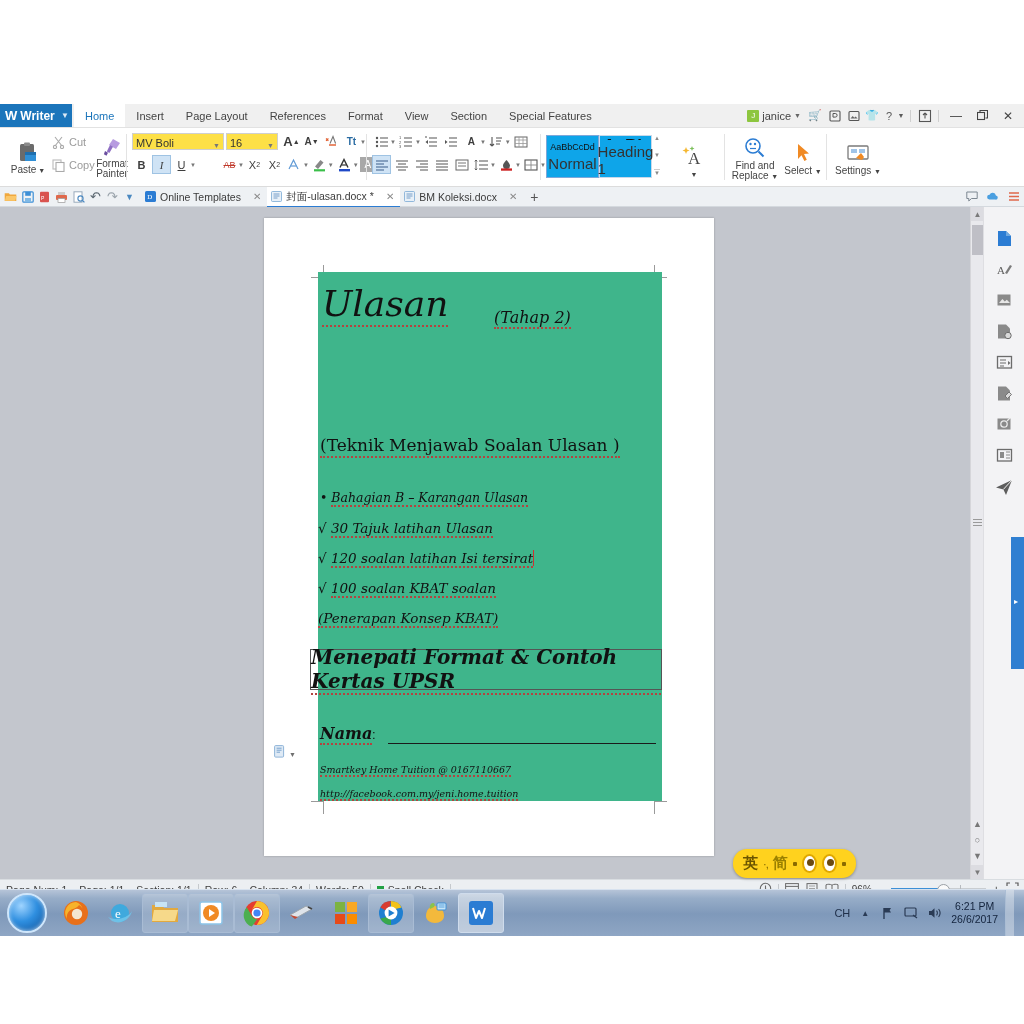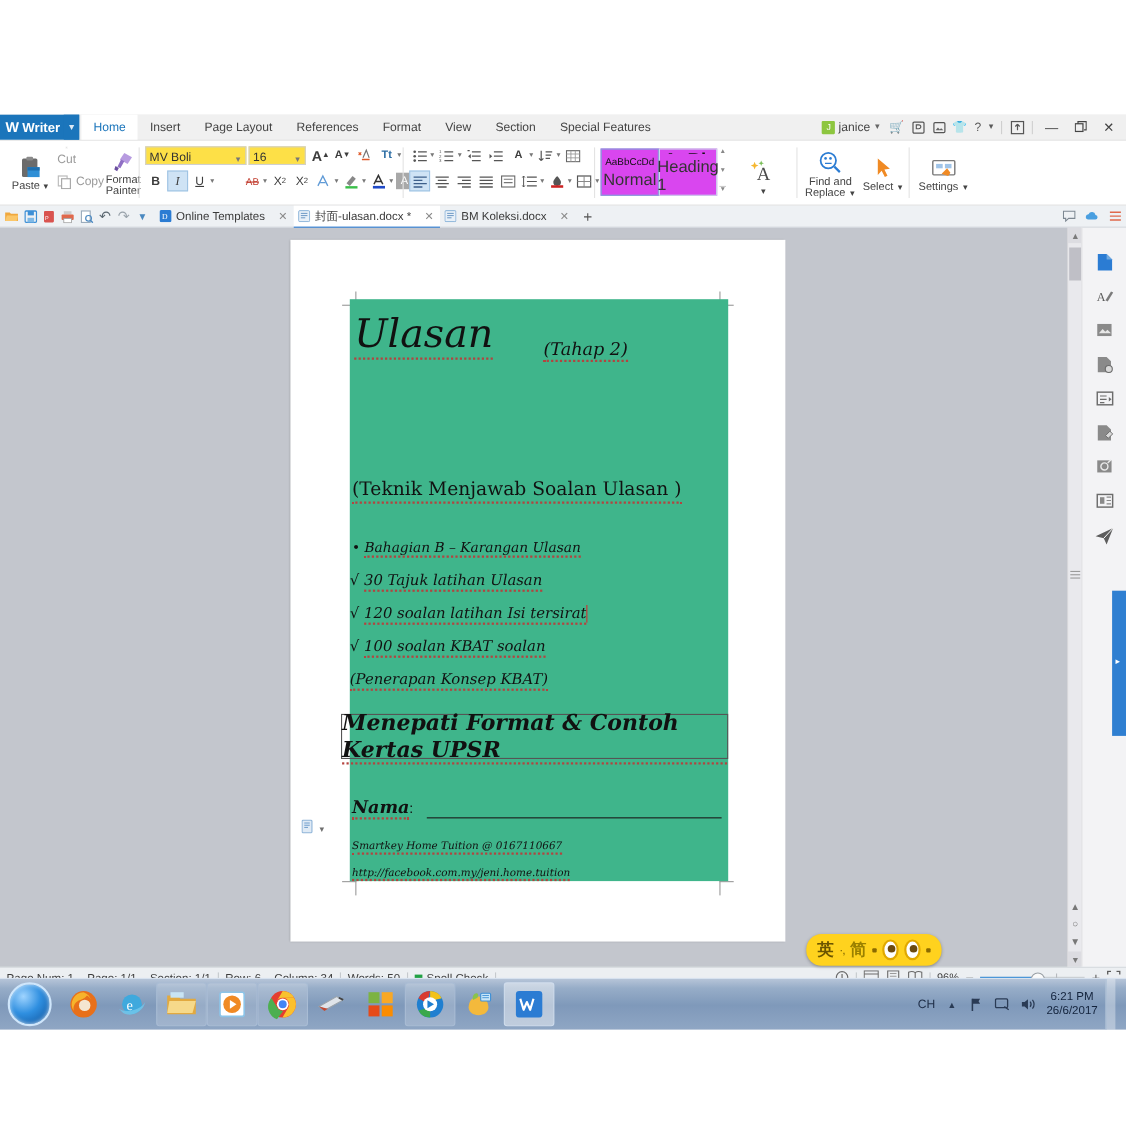--- a/index.html
+++ b/index.html
@@ -44,21 +44,21 @@
   .big .lbl{font-size:10px;color:#444;margin-top:2px;line-height:10px;text-align:center;}
   .mini{display:flex;align-items:center;gap:4px;font-size:11px;color:#9b9b9b;height:18px;}
   .fsel{height:17px;border:1px solid #cfcfcf;background:#fde047;font-size:11px;color:#333;
         display:flex;align-items:flex-end;padding:0 3px;box-sizing:border-box;justify-content:space-between;}
   .fsel .cv{overflow:hidden;white-space:nowrap;}
   .fsel .ar{color:#777;font-size:7px;}
   .tbtn{width:19px;height:19px;display:flex;align-items:center;justify-content:center;font-size:11px;color:#3d3d3d;}
   .tbtn.on{background:#cfe3f5;border:1px solid #9fc3e3;box-sizing:border-box;}
   .carets{font-size:6px;color:#777;margin-left:-2px;}
 
-  .stylebox{border:1px solid #c9d9ea;background:#d946ef;width:51px;height:41px;
+  .stylebox{border:1px solid #c9d9ea;background:#0ea5e9;width:51px;height:41px;
      display:flex;flex-direction:column;align-items:center;justify-content:center;}
   .stylebox .pv{font-size:9px;color:#111;white-space:nowrap;overflow:hidden;}
   .stylebox .nm{font-size:15px;color:#333;margin-top:3px;}
   .stylebox.sel{border-color:#7da7d9;}
 
   
   .qat{position:relative;height:19px;background:#eef1f4;border-bottom:1px solid #d4d9de;display:flex;align-items:center;}
   .qicon{width:15px;height:17px;display:flex;align-items:center;justify-content:center;font-size:11px;color:#5b5b5b;}
   .dtabs{display:flex;align-items:stretch;height:19px;margin-left:4px;}
   .dtab{display:flex;align-items:center;gap:4px;height:19px;padding:0 6px 0 4px;font-size:10.5px;color:#3b3b3b;white-space:nowrap;}
@@ -210,21 +210,21 @@
           <svg width="22" height="22" viewBox="0 0 22 22">
             <rect x="3" y="3" width="14" height="17" rx="1.5" fill="#6b6b6b"></rect>
             <rect x="7" y="1.5" width="6" height="3.5" rx="1" fill="#8a8a8a"></rect>
             <rect x="8" y="11" width="11" height="9" fill="#2f8fd6"></rect>
             <rect x="8" y="11" width="11" height="3" fill="#1f6fae"></rect>
           </svg>
           <div class="lbl">
             <span>Paste</span><span style="font-size:7px;"> ▼</span>
           </div>
         </div>
-        <div style="position:absolute;left:46px;top:5px;flex-direction:column;" class="mini">
+        <div style="position:absolute;left:46px;top:5px;" class="mini">
           <svg width="13" height="13" viewBox="0 0 13 13">
               <path d="M3 1l7 9M10 1L3 10" stroke="#aaa" stroke-width="1.1" fill="none"></path>
               <circle cx="3" cy="11" r="1.6" fill="none" stroke="#aaa" stroke-width="1.1"></circle>
               <circle cx="10" cy="11" r="1.6" fill="none" stroke="#aaa" stroke-width="1.1"></circle>
             </svg>
           <span>Cut</span>
         </div>
         <div style="position:absolute;left:46px;top:28px;" class="mini">
           <svg width="13" height="13" viewBox="0 0 13 13">
               <rect x="1" y="1" width="8" height="9" fill="none" stroke="#bbb" stroke-width="1.1"></rect>

